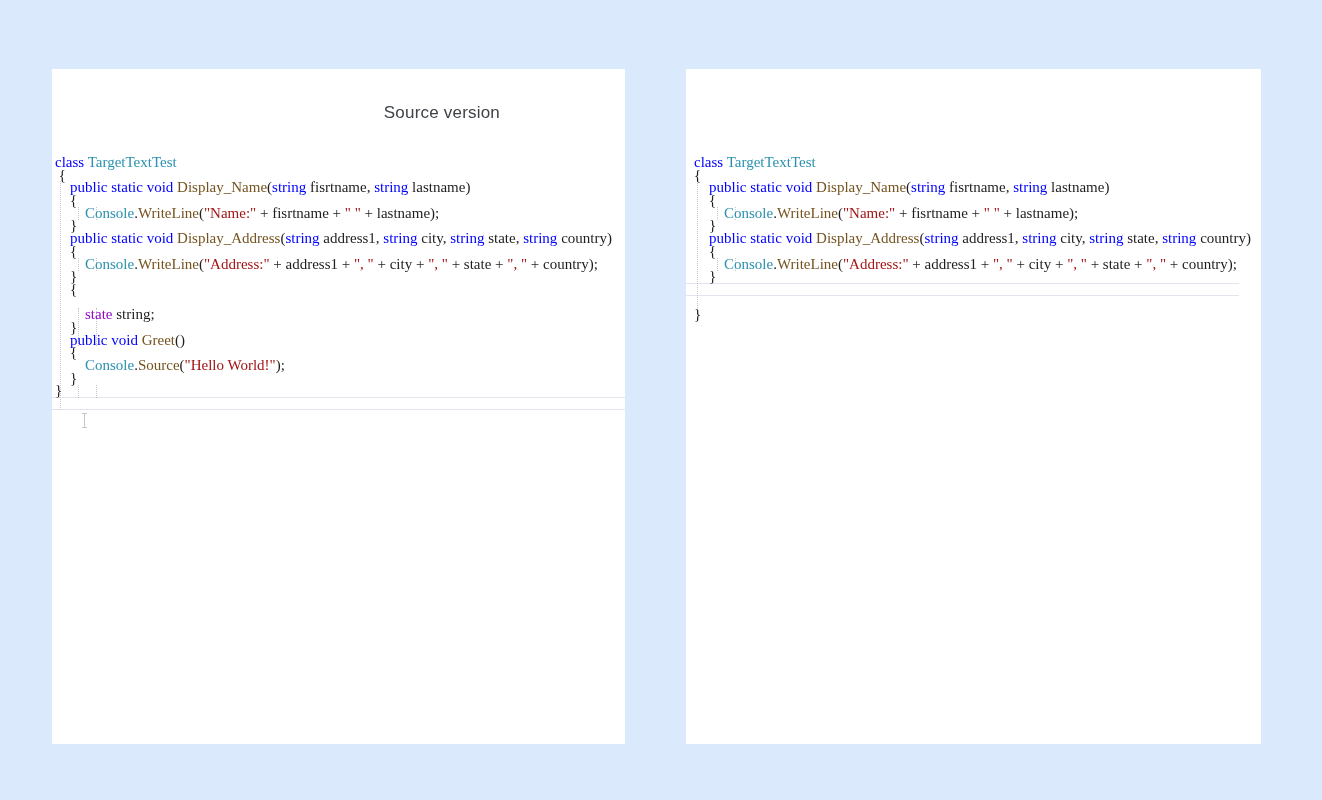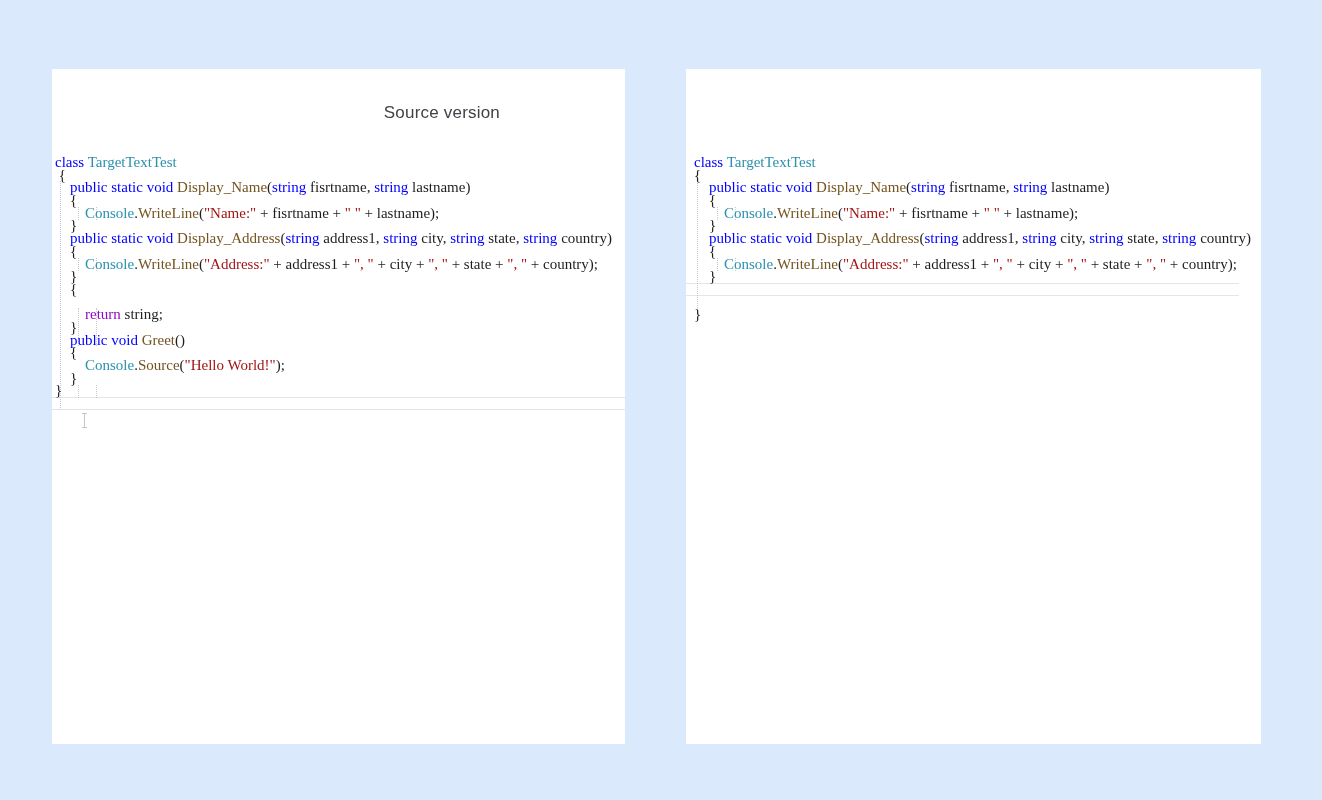--- a/index.html
+++ b/index.html
@@ -114,21 +114,21 @@
       <div class="code-line"><span class="tk-p">    </span><span class="tk-k">public</span><span class="tk-p"> </span><span class="tk-k">static</span><span class="tk-p"> </span><span class="tk-k">void</span><span class="tk-p"> </span><span class="tk-m">Display_Name</span><span class="tk-p">(</span><span class="tk-k">string</span><span class="tk-p"> fisrtname, </span><span class="tk-k">string</span><span class="tk-p"> lastname)</span></div>
       <div class="code-line"><span class="tk-p">    {</span></div>
       <div class="code-line"><span class="tk-p">        </span><span class="tk-t">Console</span><span class="tk-p">.</span><span class="tk-m">WriteLine</span><span class="tk-p">(</span><span class="tk-s">"Name:"</span><span class="tk-p"> + fisrtname + </span><span class="tk-s">" "</span><span class="tk-p"> + lastname);</span></div>
       <div class="code-line"><span class="tk-p">    }</span></div>
       <div class="code-line"><span class="tk-p">    </span><span class="tk-k">public</span><span class="tk-p"> </span><span class="tk-k">static</span><span class="tk-p"> </span><span class="tk-k">void</span><span class="tk-p"> </span><span class="tk-m">Display_Address</span><span class="tk-p">(</span><span class="tk-k">string</span><span class="tk-p"> address1, </span><span class="tk-k">string</span><span class="tk-p"> city, </span><span class="tk-k">string</span><span class="tk-p"> state, </span><span class="tk-k">string</span><span class="tk-p"> country)</span></div>
       <div class="code-line"><span class="tk-p">    {</span></div>
       <div class="code-line"><span class="tk-p">        </span><span class="tk-t">Console</span><span class="tk-p">.</span><span class="tk-m">WriteLine</span><span class="tk-p">(</span><span class="tk-s">"Address:"</span><span class="tk-p"> + address1 + </span><span class="tk-s">", "</span><span class="tk-p"> + city + </span><span class="tk-s">", "</span><span class="tk-p"> + state + </span><span class="tk-s">", "</span><span class="tk-p"> + country);</span></div>
       <div class="code-line"><span class="tk-p">    }</span></div>
       <div class="code-line"><span class="tk-p">    {</span></div>
       <div class="code-line"></div>
-      <div class="code-line"><span class="tk-p">        </span><span class="tk-c">return</span><span class="tk-p"> string;</span></div>
+      <div class="code-line"><span class="tk-p">        </span><span class="tk-c">state</span><span class="tk-p"> string;</span></div>
       <div class="code-line"><span class="tk-p">    }</span></div>
       <div class="code-line"><span class="tk-p">    </span><span class="tk-k">public</span><span class="tk-p"> </span><span class="tk-k">void</span><span class="tk-p"> </span><span class="tk-m">Greet</span><span class="tk-p">()</span></div>
       <div class="code-line"><span class="tk-p">    {</span></div>
       <div class="code-line"><span class="tk-p">        </span><span class="tk-t">Console</span><span class="tk-p">.</span><span class="tk-m">Source</span><span class="tk-p">(</span><span class="tk-s">"Hello World!"</span><span class="tk-p">);</span></div>
       <div class="code-line"><span class="tk-p">    }</span></div>
       <div class="code-line"><span class="tk-p">}</span></div>
     </div>
 
   <div class="ibeam" style="left:28px; top:344px;"></div>
 </div>

